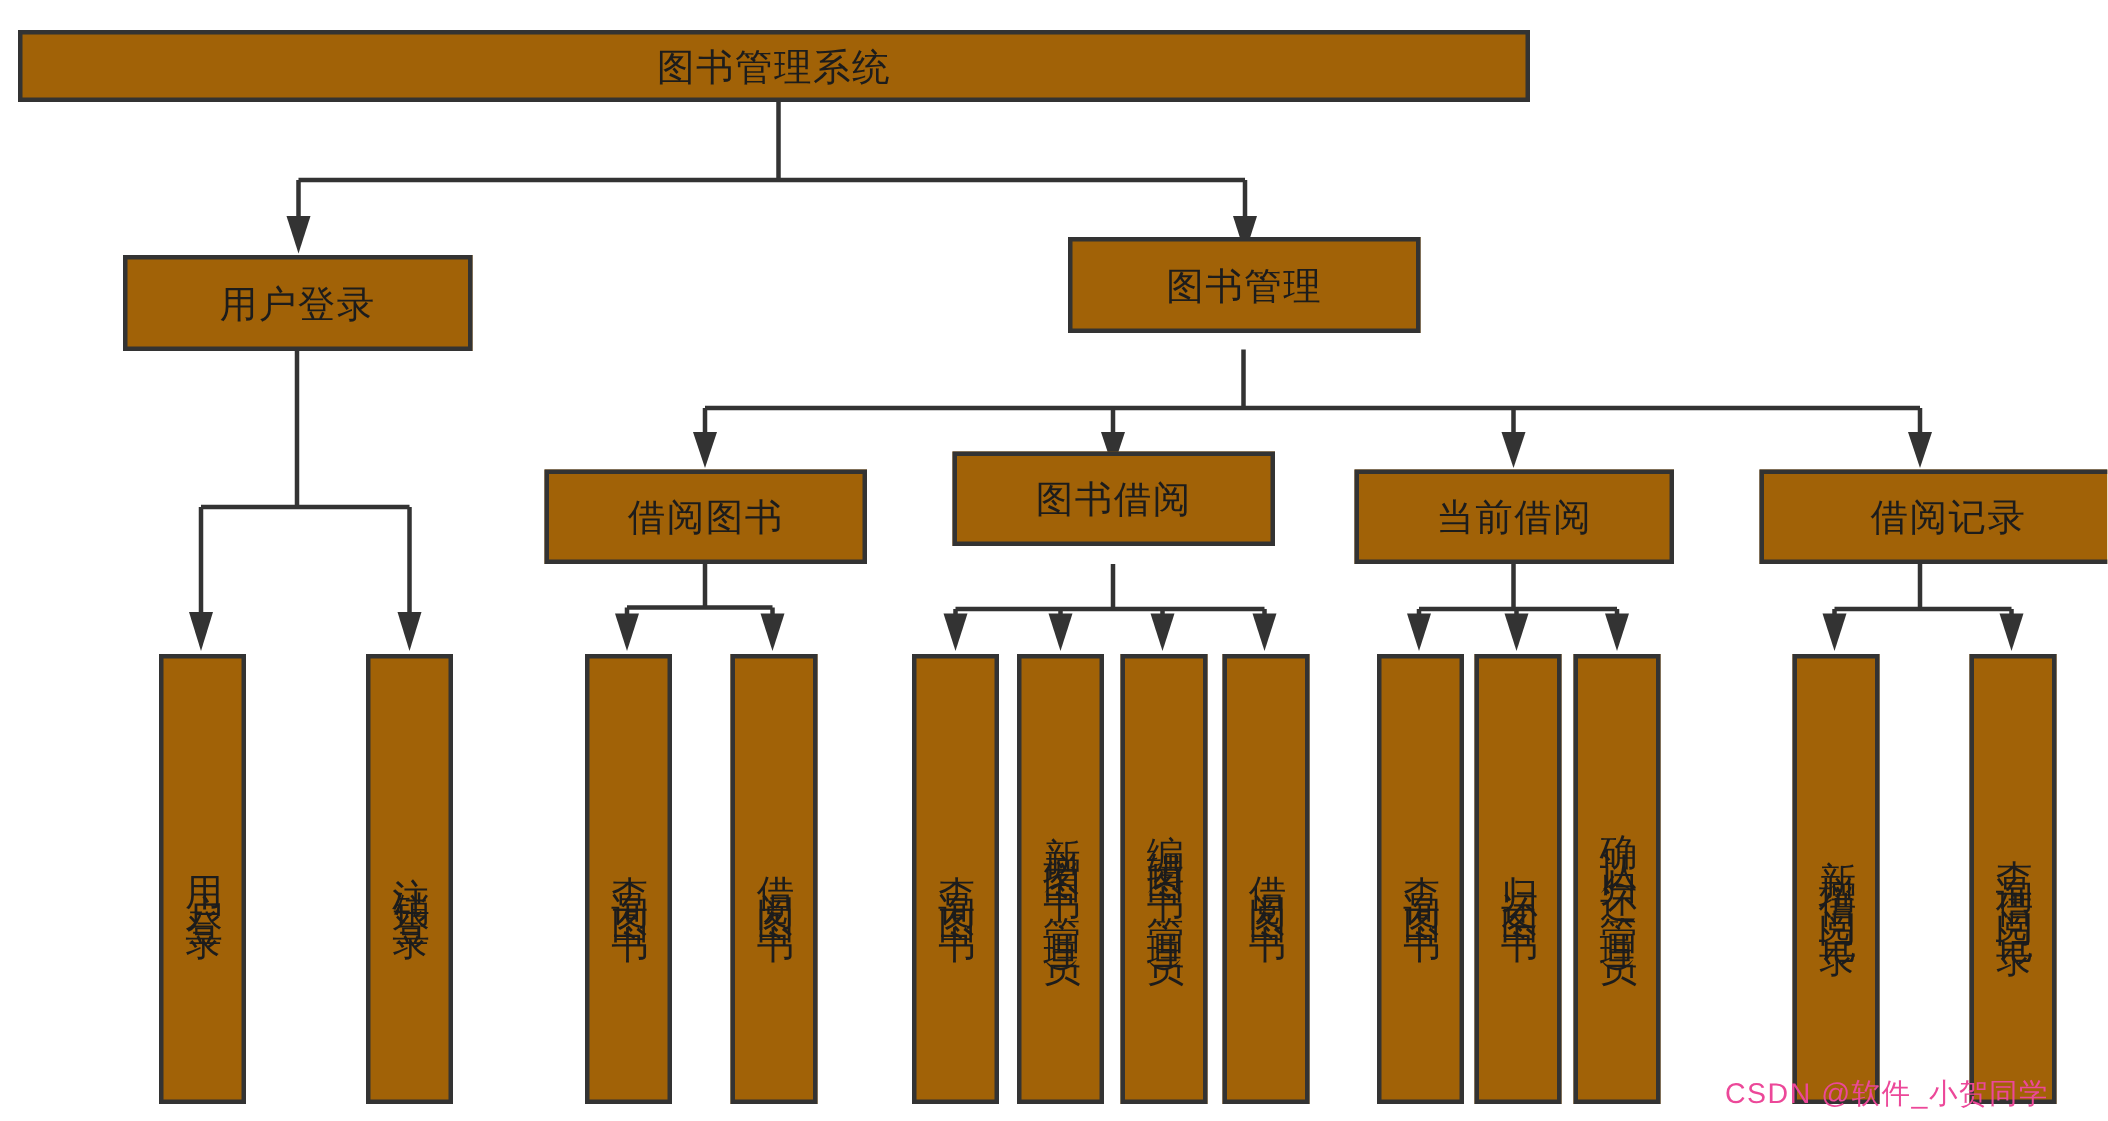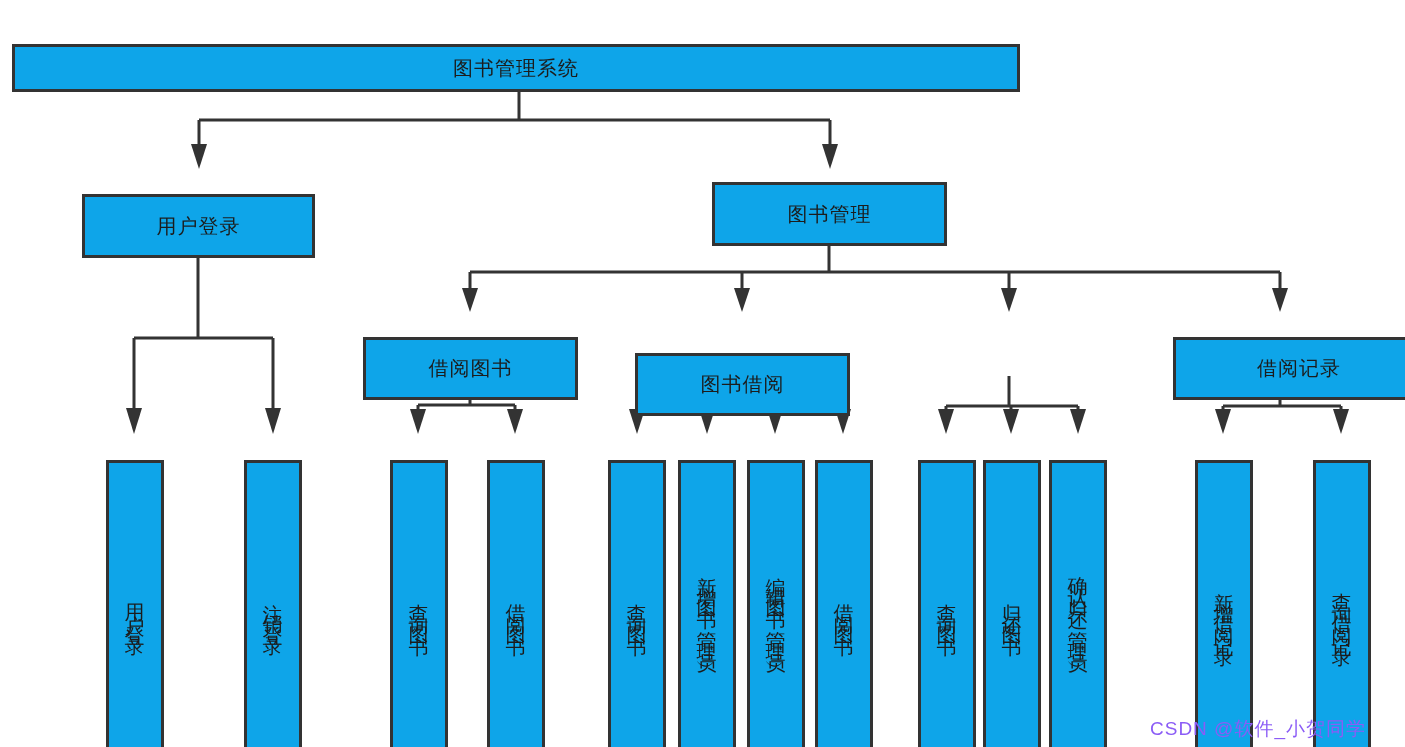--- a/index.html
+++ b/index.html
@@ -14,43 +14,42 @@
   }
   .wires {
     position: absolute;
     left: 0; top: 0;
     width: 1405px; height: 747px;
   }
   .node {
     position: absolute;
     box-sizing: border-box;
     border: 3px solid #333333;
-    background: #0ea5e9;
+    background: #a16207;
     display: flex;
     align-items: center;
     justify-content: center;
-    font-size: 20px;
+    font-size: 25px;
     letter-spacing: 1px;
     z-index: 2;
-    margin-top: 24px;
   }
   .lbl { white-space: nowrap; }
   .v .lbl {
     writing-mode: vertical-rl;
     letter-spacing: 11px;
     white-space: normal;
     line-height: 1;
   }
   .watermark {
     position: absolute;
     left: 1150px;
     top: 716px;
     font-size: 19px;
     letter-spacing: 1px;
-    color: #8b5cf6;
+    color: #ec4899;
     z-index: 3;
   }
 </style>
 </head>
 <body>
 
 <div class="canvas">
 
   <svg class="wires" width="1405" height="747" viewBox="0 0 1405 747" xmlns="http://www.w3.org/2000/svg">
     <g stroke="#333333" stroke-width="3" fill="none">
@@ -99,22 +98,25 @@
   <div class="node" style="left:82px;top:170px;width:233px;height:64px">
     <span class="lbl">用户登录</span>
   </div>
   <div class="node" style="left:712px;top:158px;width:235px;height:64px">
     <span class="lbl">图书管理</span>
   </div>
 
   <div class="node" style="left:363px;top:313px;width:215px;height:63px">
     <span class="lbl">借阅图书</span>
   </div>
-  <div class="node" style="left:635px;top:329px;width:215px;height:63px">
+  <div class="node" style="left:635px;top:301px;width:215px;height:63px">
     <span class="lbl">图书借阅</span>
+  </div>
+  <div class="node" style="left:903px;top:313px;width:213px;height:63px">
+    <span class="lbl">当前借阅</span>
   </div>
   <div class="node" style="left:1173px;top:313px;width:252px;height:63px">
     <span class="lbl">借阅记录</span>
   </div>
 
   <div class="node v" style="left:106px;top:436px;width:58px;height:300px">
     <span class="lbl">用户登录</span>
   </div>
   <div class="node v" style="left:244px;top:436px;width:58px;height:300px">
     <span class="lbl">注销登录</span>

